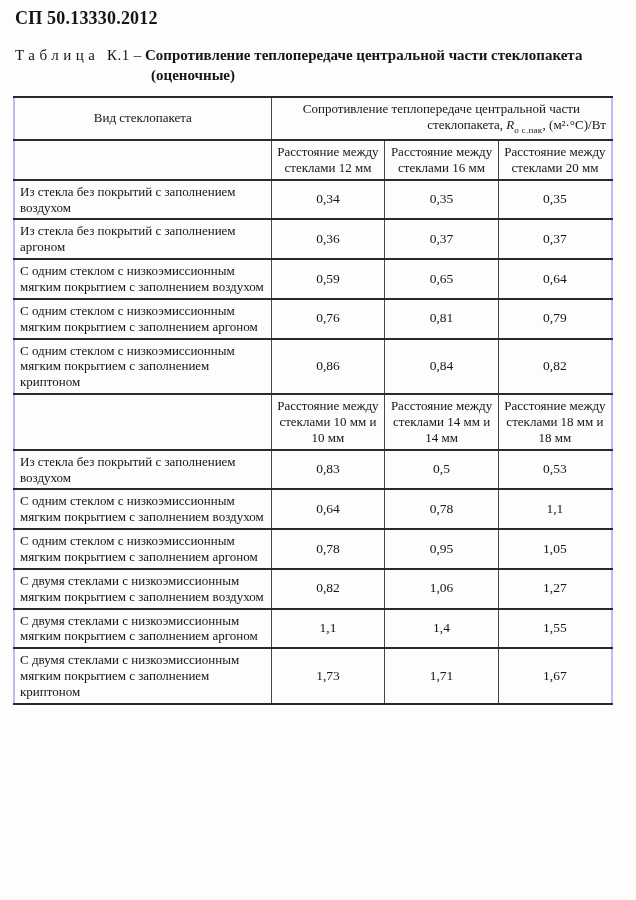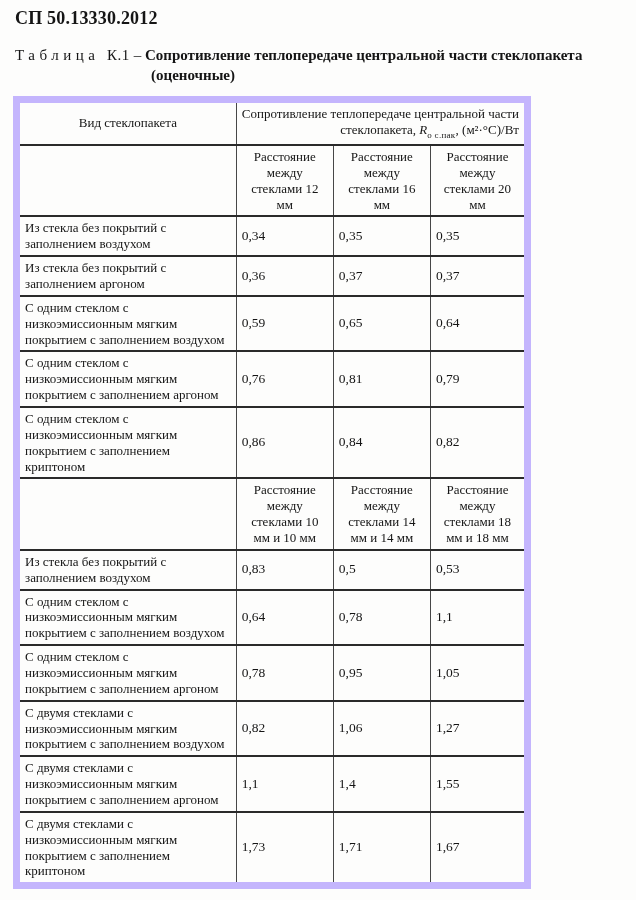--- a/index.html
+++ b/index.html
@@ -25,44 +25,44 @@
     margin: 16px 0 10px 2px;
     font-size: 15px;
     line-height: 1.35;
     padding-left: 136px;
     text-indent: -136px;
   }
   .title-word { letter-spacing: 0.30em; }
   .title-num  { letter-spacing: 0.04em; }
   .title-bold { font-weight: bold; }
   table.k1 {
-    width: 518px;
+    width: 600px;
     border-collapse: collapse;
     table-layout: fixed;
     font-size: 13px;
     line-height: 1.22;
-    border: 7px solid #c4b5fd;
+    border: 2px solid #c4b5fd;
   }
   table.k1 td {
     border-left: 1px solid #474747;
     border-right: 1px solid #474747;
     border-top: 2px solid #2a2a2a;
     border-bottom: 2px solid #2a2a2a;
     padding: 3px 5px;
     vertical-align: middle;
     overflow: hidden;
   }
   td.head-cell { text-align: center; padding: 6px 8px; }
   td.head-cell .formula-line { display: block; margin-top: 1px; text-align: right; }
   .r-sym { font-style: italic; }
   sub.r-sub { font-size: 9px; letter-spacing: 0.3px; }
   td.section-cell { text-align: center; padding: 4px 4px 5px 4px; }
   td.subhead-cell { text-align: center; padding: 4px 6px; }
   td.label-cell { text-align: left; padding: 4px 6px 6px 9px; vertical-align: top; }
-  td.value-cell { text-align: left; vertical-align: top; padding-top: 5px; font-size: 13.5px; }
+  td.value-cell { text-align: center; vertical-align: top; padding-top: 5px; font-size: 13.5px; }
   td.empty-cell { border-top: 2px solid #2a2a2a; }
 </style>
 </head>
 <body>
 
 <div class="page">
 
   <div class="doc-code">СП 50.13330.2012</div>
 
   <div class="title-block"><span class="title-word">Таблица</span>&nbsp;&nbsp;<span class="title-num">К.1</span>&nbsp;<span>–</span>&nbsp;<span class="title-bold">Сопротивление теплопередаче центральной части стеклопакета (оценочные)</span></div>

